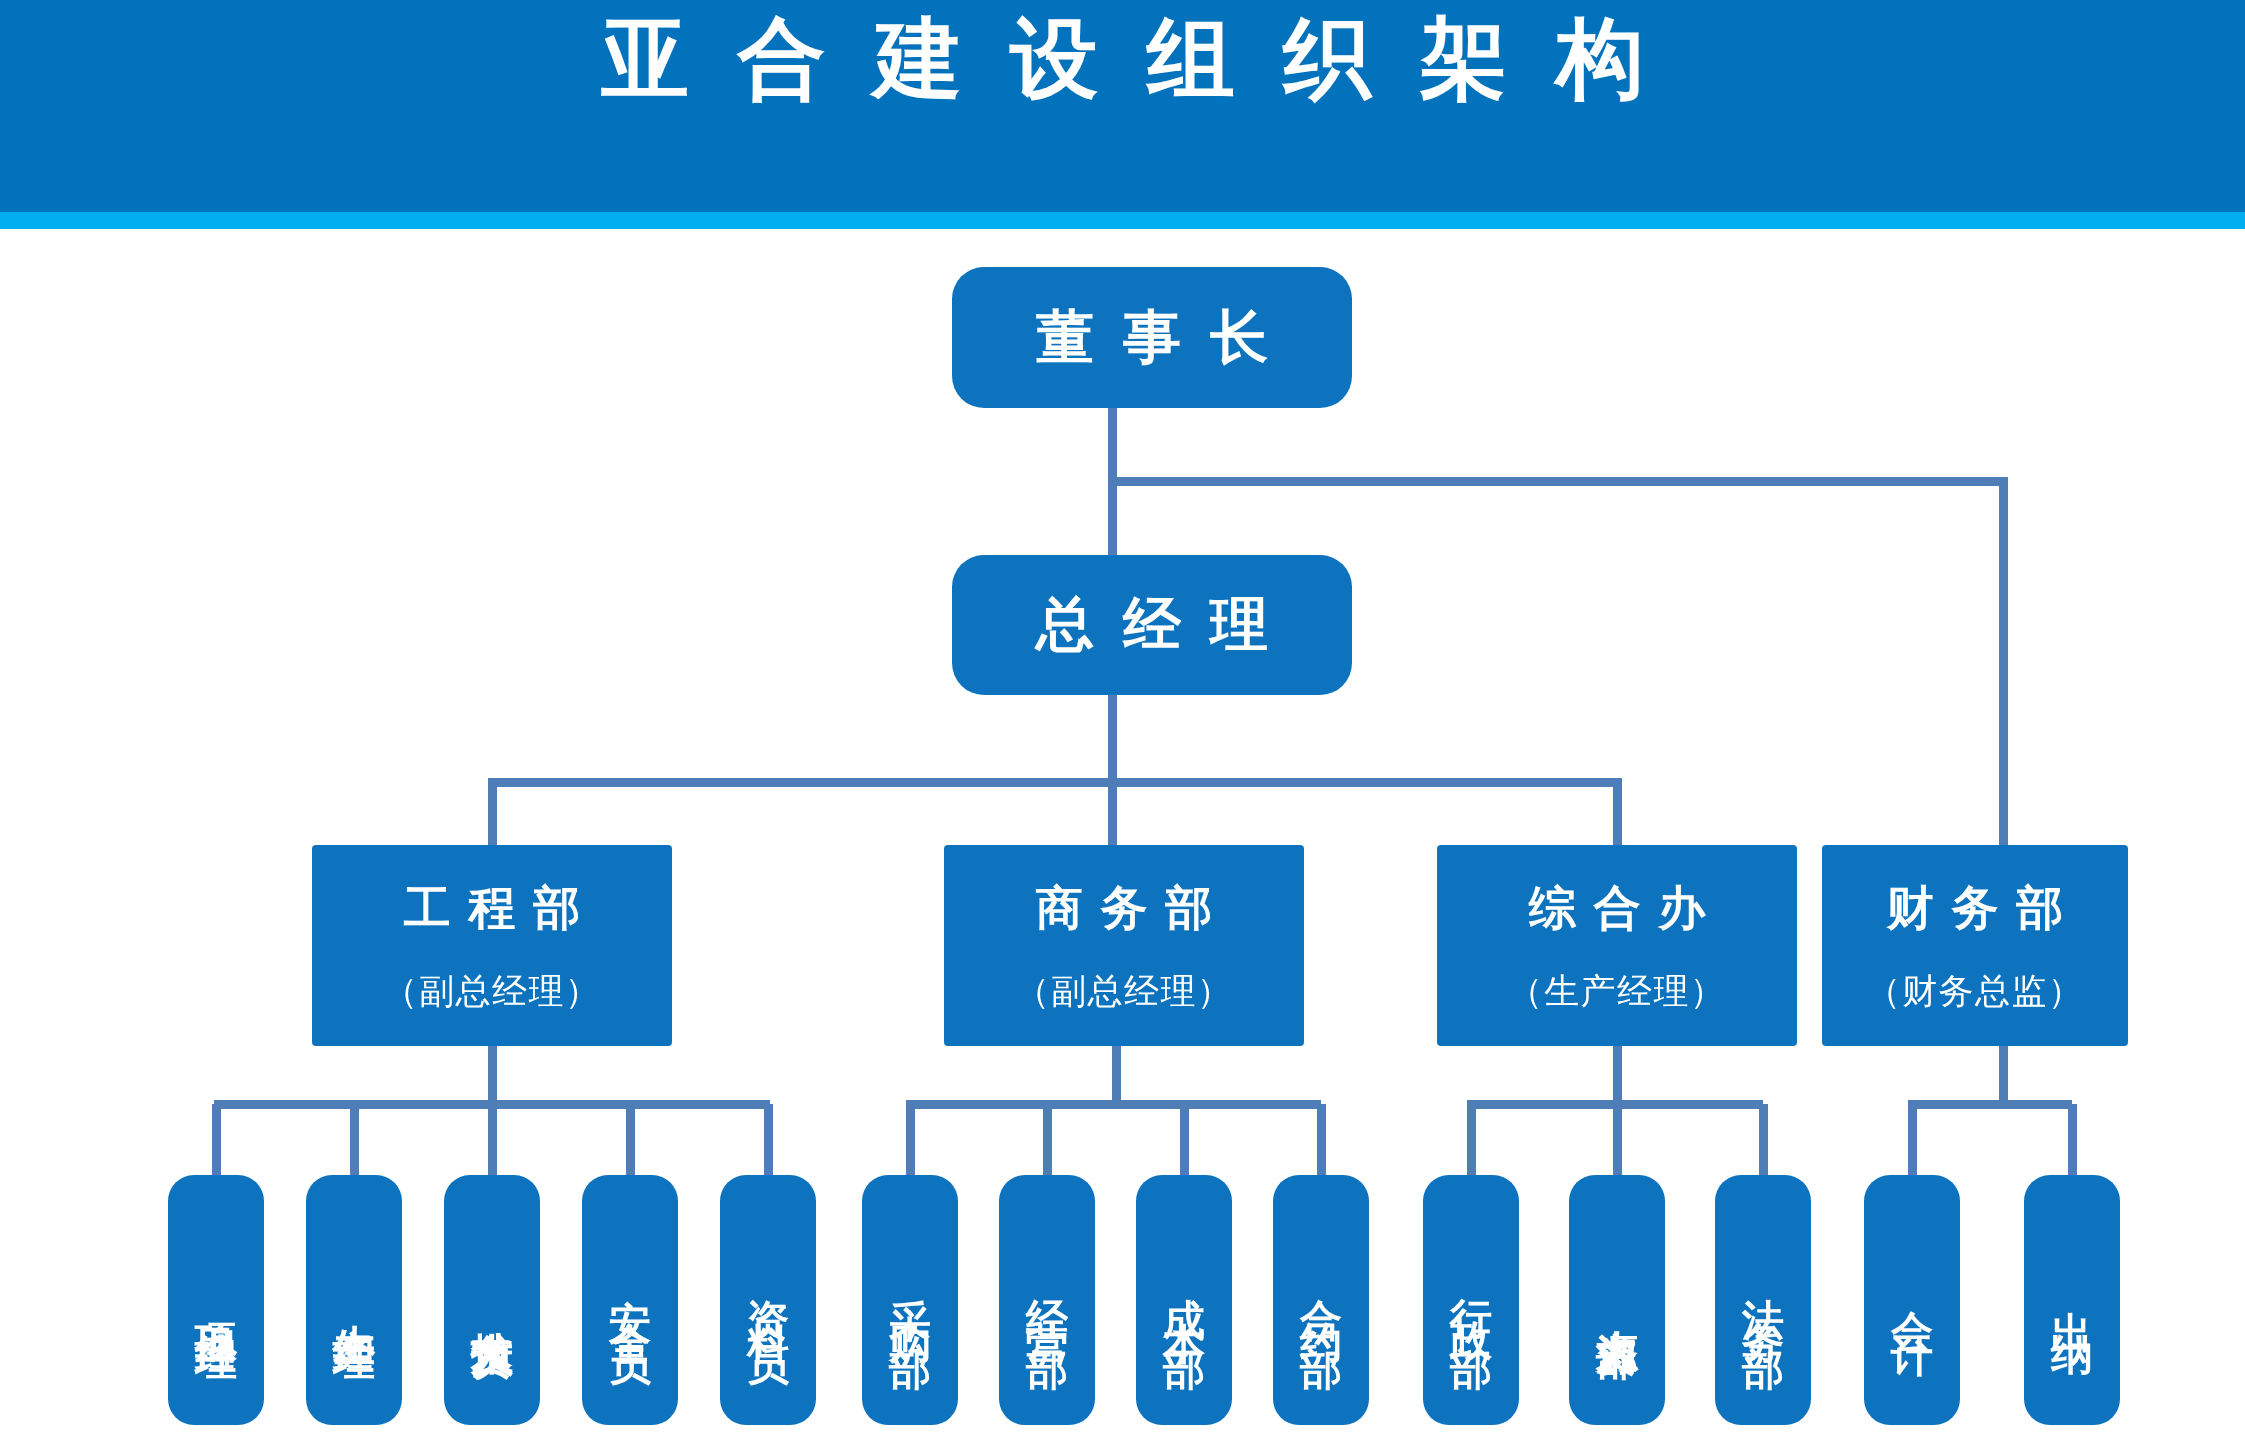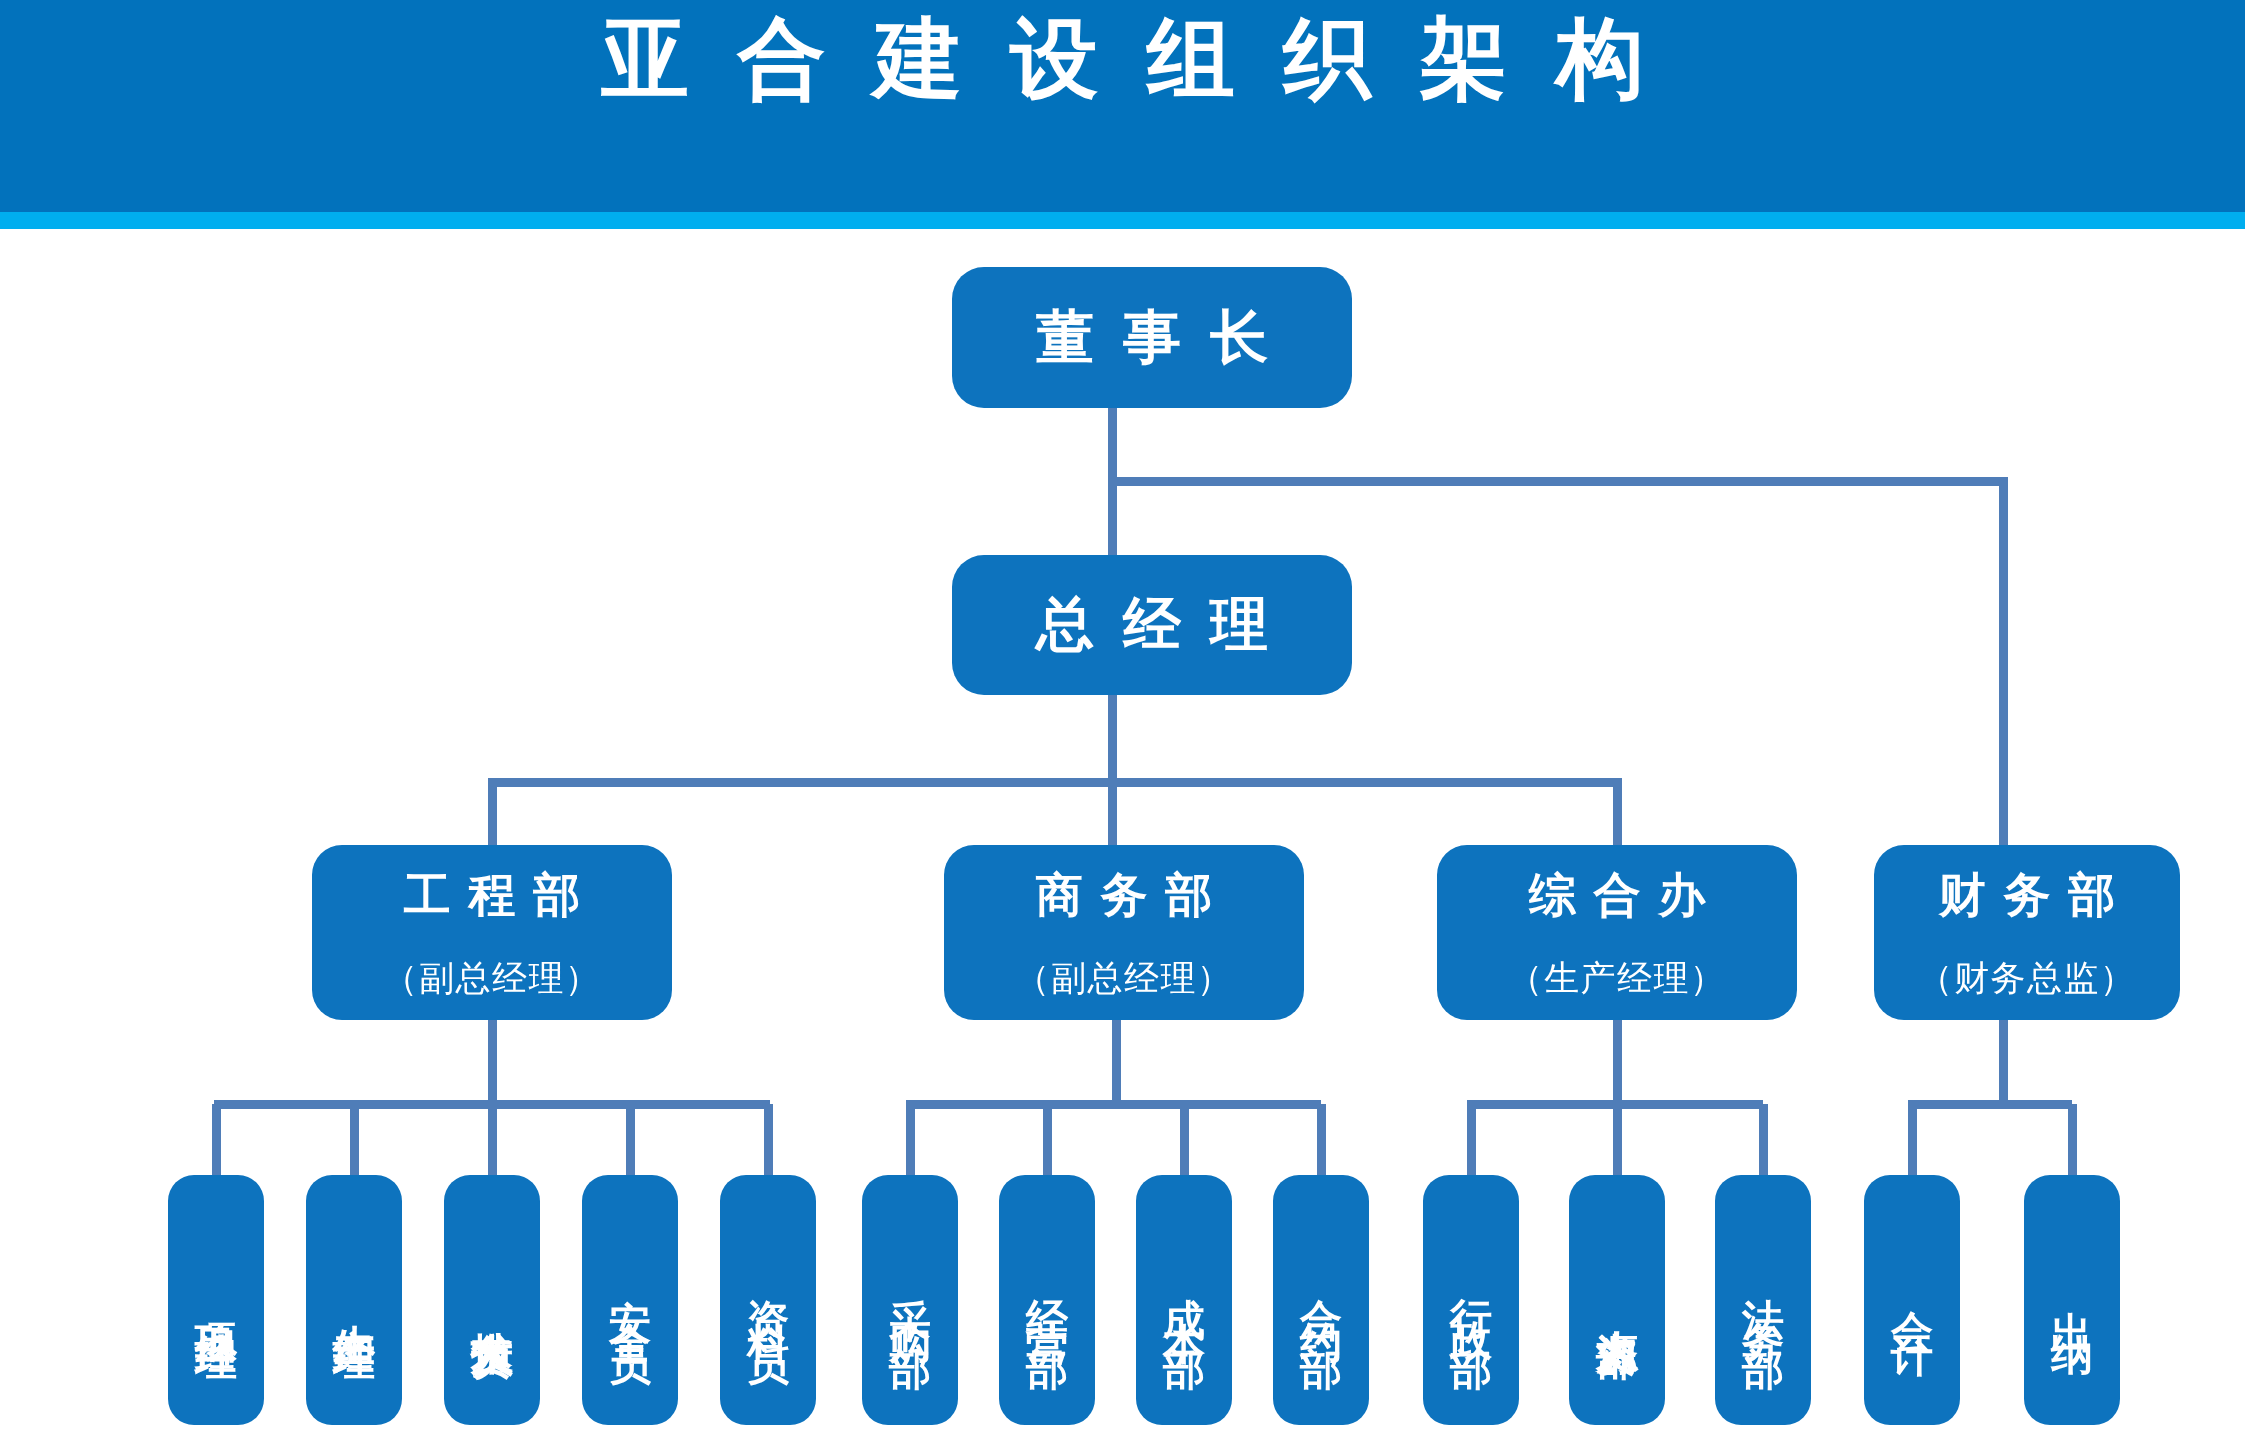--- a/index.html
+++ b/index.html
@@ -58,27 +58,27 @@
   .g4d2{left:2068px;top:1104px;height:73px;}
 
   
   .node{position:absolute;background:var(--box);color:var(--text);
         display:flex;flex-direction:column;align-items:center;justify-content:center;}
   .top-node{width:400px;height:141px;border-radius:32px;margin-left:40px;}
   .top-node .lbl{font-size:58px;font-weight:bold;letter-spacing:0.5em;text-indent:0.5em;white-space:nowrap;}
   .n-chairman{left:912px;top:267px;}
   .n-gm{left:912px;top:555px;height:140px;}
 
-  .dept{height:175px;border-radius:30px;top:845px;gap:28px;}
+  .dept{height:201px;border-radius:4px;top:845px;gap:28px;}
   .dept .dname{font-size:47px;font-weight:bold;letter-spacing:0.38em;text-indent:0.38em;white-space:nowrap;}
   .dept .dsub{font-size:35px;font-weight:normal;letter-spacing:0.04em;white-space:nowrap;font-family:Liberation Mono, monospace;}
   .n-eng{left:312px;width:360px;}
   .n-biz{left:908px;width:360px;margin-left:36px;}
   .n-gen{left:1437px;width:360px;}
-  .n-fin{left:1874px;width:306px;}
+  .n-fin{left:1822px;width:306px;}
 
   .vbox{position:absolute;top:1175px;width:96px;height:250px;border-radius:26px;
         background:var(--box);display:flex;align-items:center;justify-content:center;}
   .vlabel{writing-mode:vertical-lr;text-orientation:upright;color:var(--text);
           font-size:42px;font-weight:bold;letter-spacing:0.12em;line-height:1;white-space:nowrap;}
   .b11{left:168px;} .b12{left:306px;} .b13{left:444px;} .b14{left:582px;} .b15{left:720px;}
   .b21{left:862px;} .b22{left:999px;} .b23{left:1136px;} .b24{left:1273px;}
   .b31{left:1423px;} .b32{left:1569px;} .b33{left:1715px;}
   .b41{left:1864px;} .b42{left:2024px;}
 </style>

